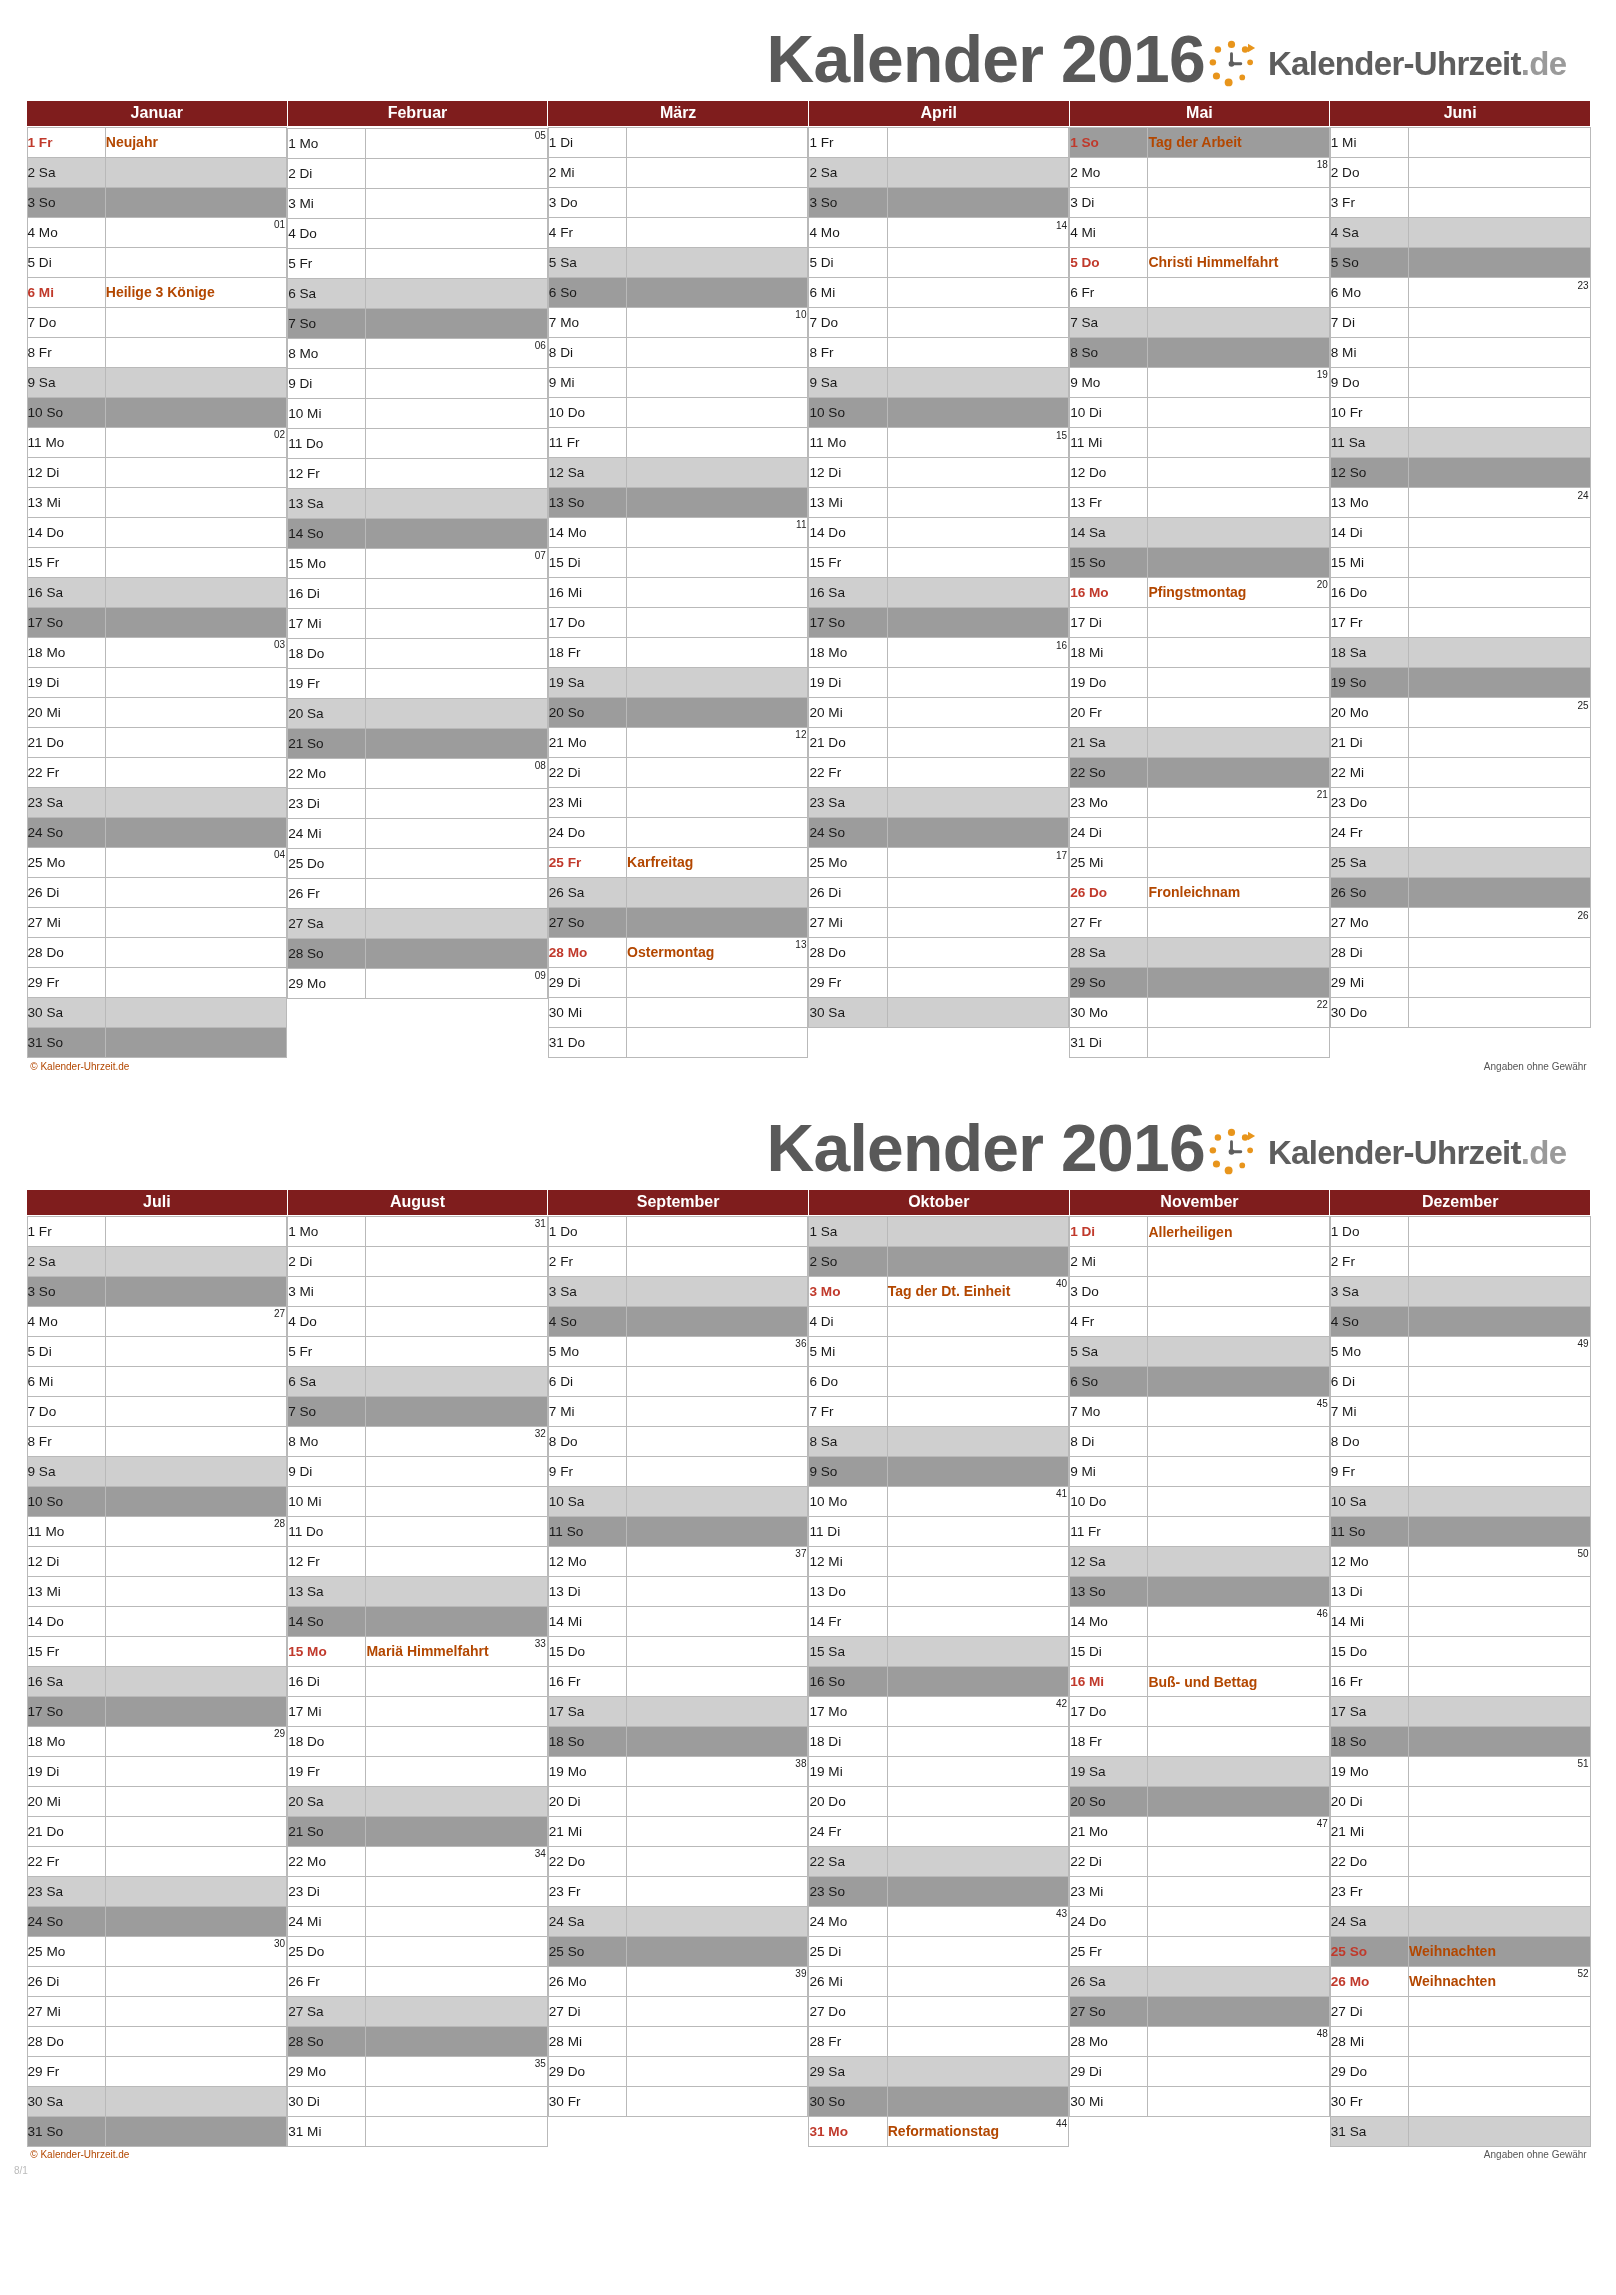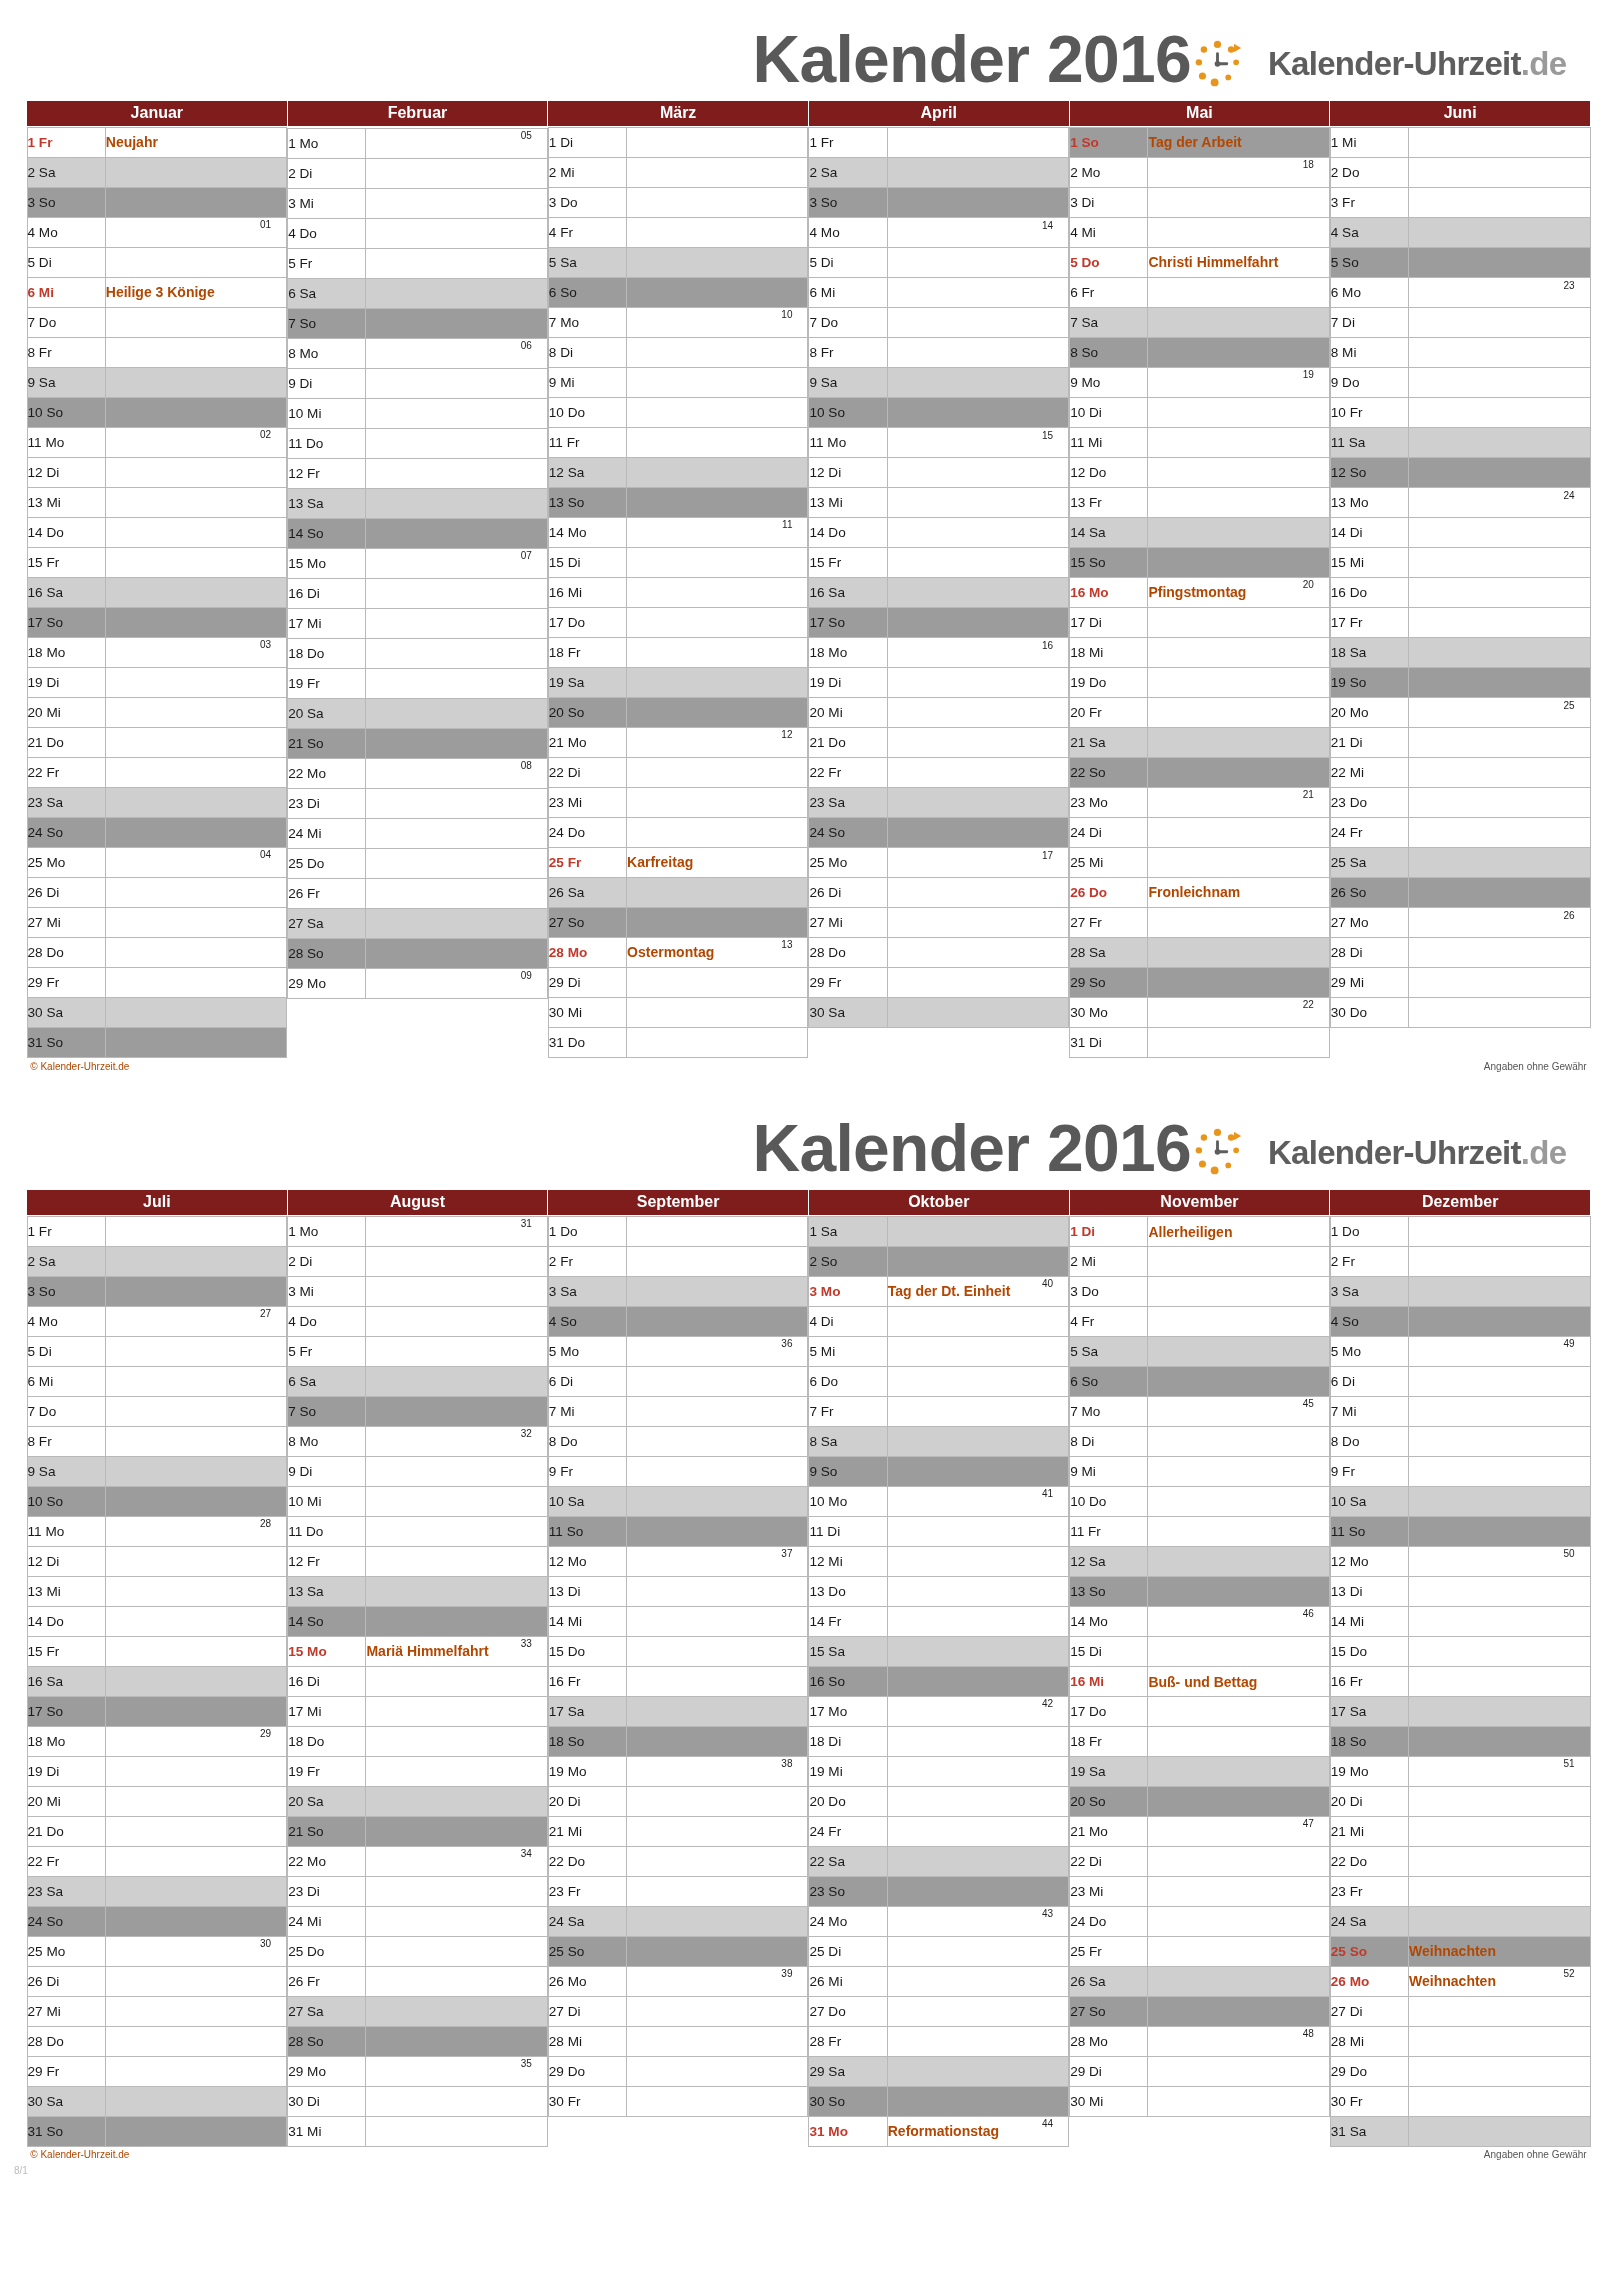--- a/index.html
+++ b/index.html
@@ -1,34 +1,34 @@
 <!DOCTYPE html>
 <html style="font-size:11.5px"><head>
 <meta charset="utf-8">
 <style>
   html,body{margin:0;padding:0;background:#fff;}
   body{font-family:"Liberation Sans", sans-serif;width:1617px;}
   .page{width:1617px;padding:0;box-sizing:border-box;}
   .sheet{padding:21.5px 26px 4.3px 26px;box-sizing:border-box;}
   .head{display:flex;align-items:flex-start;justify-content:flex-end;padding:0 16px 0 10px;}
   .title{font-size:66px;font-weight:bold;color:#595959;letter-spacing:-0.7px;line-height:1.02;margin:4.3px 0 0 7.2px;}
-  .logo{display:flex;align-items:center;gap:24px;margin-top:16px;padding-right:8.6px;}
+  .logo{display:flex;align-items:center;gap:10px;margin-top:16px;padding-right:8.6px;}
   .logo-mark{width:53px;height:53px;position:relative;flex:none;}
   .logo-text{font-size:33px;font-weight:bold;color:#5e5e5e;letter-spacing:-0.7px;white-space:nowrap;}
   .logo-text .de{color:#9a9a9a;font-weight:bold;}
   table.cal{border-collapse:collapse;width:100%;table-layout:fixed;margin-top:7.2px;}
   table.cal th{background:#7f1d1d;color:#fff;font-size:16px;font-weight:bold;border:0.7px solid #ffffff;height:24.4px;padding:0;}
   .mcol{width:16.6666%;}
   .daycell{padding:0;margin:16px;}
   .m-table{border-collapse:collapse;width:100%;table-layout:fixed;}
   .m-table td{padding:0;border:0.7px solid #b9b9b9;height:29px;vertical-align:middle;font-size:13.6px;color:#1a1a1a;}
   .c-day{width:30%;padding-left:4.3px;white-space:nowrap;}
   .c-note{width:70%;position:relative;padding-left:4.3px;}
   .note{font-size:14px;font-weight:bold;color:#b34700;white-space:nowrap;}
-  .wk{position:absolute;right:15px;top:1.4px;font-size:10px;color:#222;}
+  .wk{position:absolute;right:1px;top:1.4px;font-size:10px;color:#222;}
   .sat{background:#cfcfcf;}
   .sun{background:#9c9c9c;}
   .red{color:#c0392b;font-weight:bold;}
   .foot{display:flex;justify-content:space-between;font-size:10px;color:#555;padding:2.9px 4.3px 0 4.3px;}
   .foot .left{color:#b34700;}
   .tiny{font-size:10px;color:#bbb;padding-left:14px;}
   .sep{height:13px;}
 </style>
 </head>
 <body>

